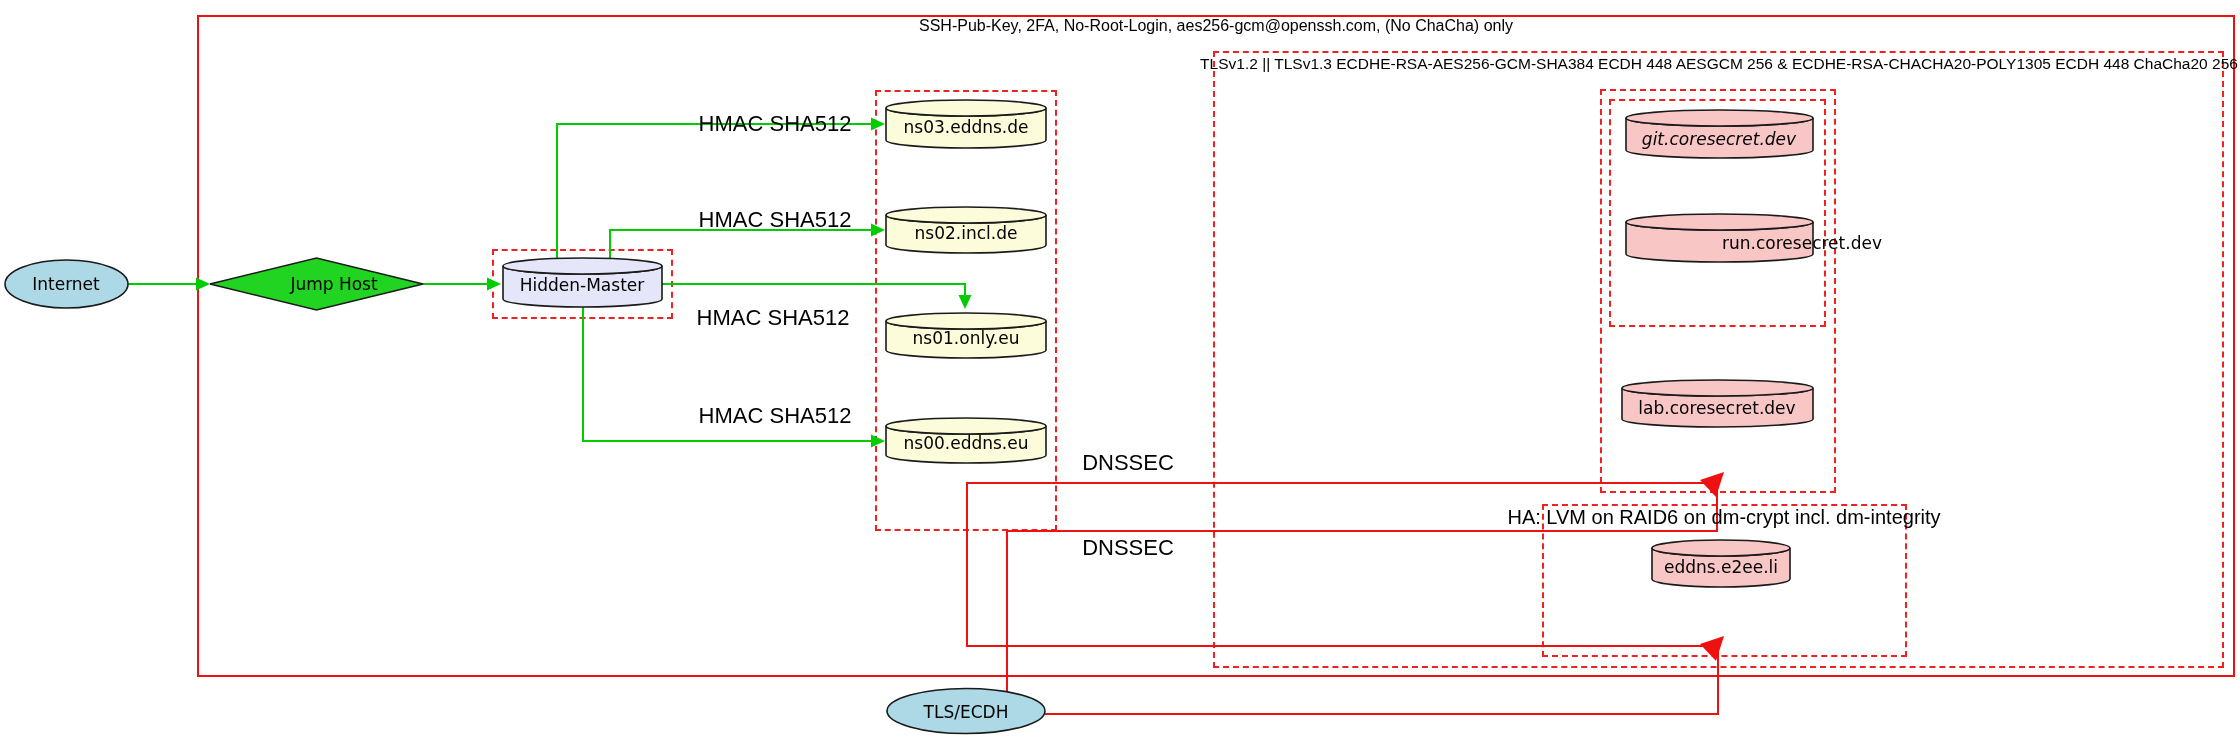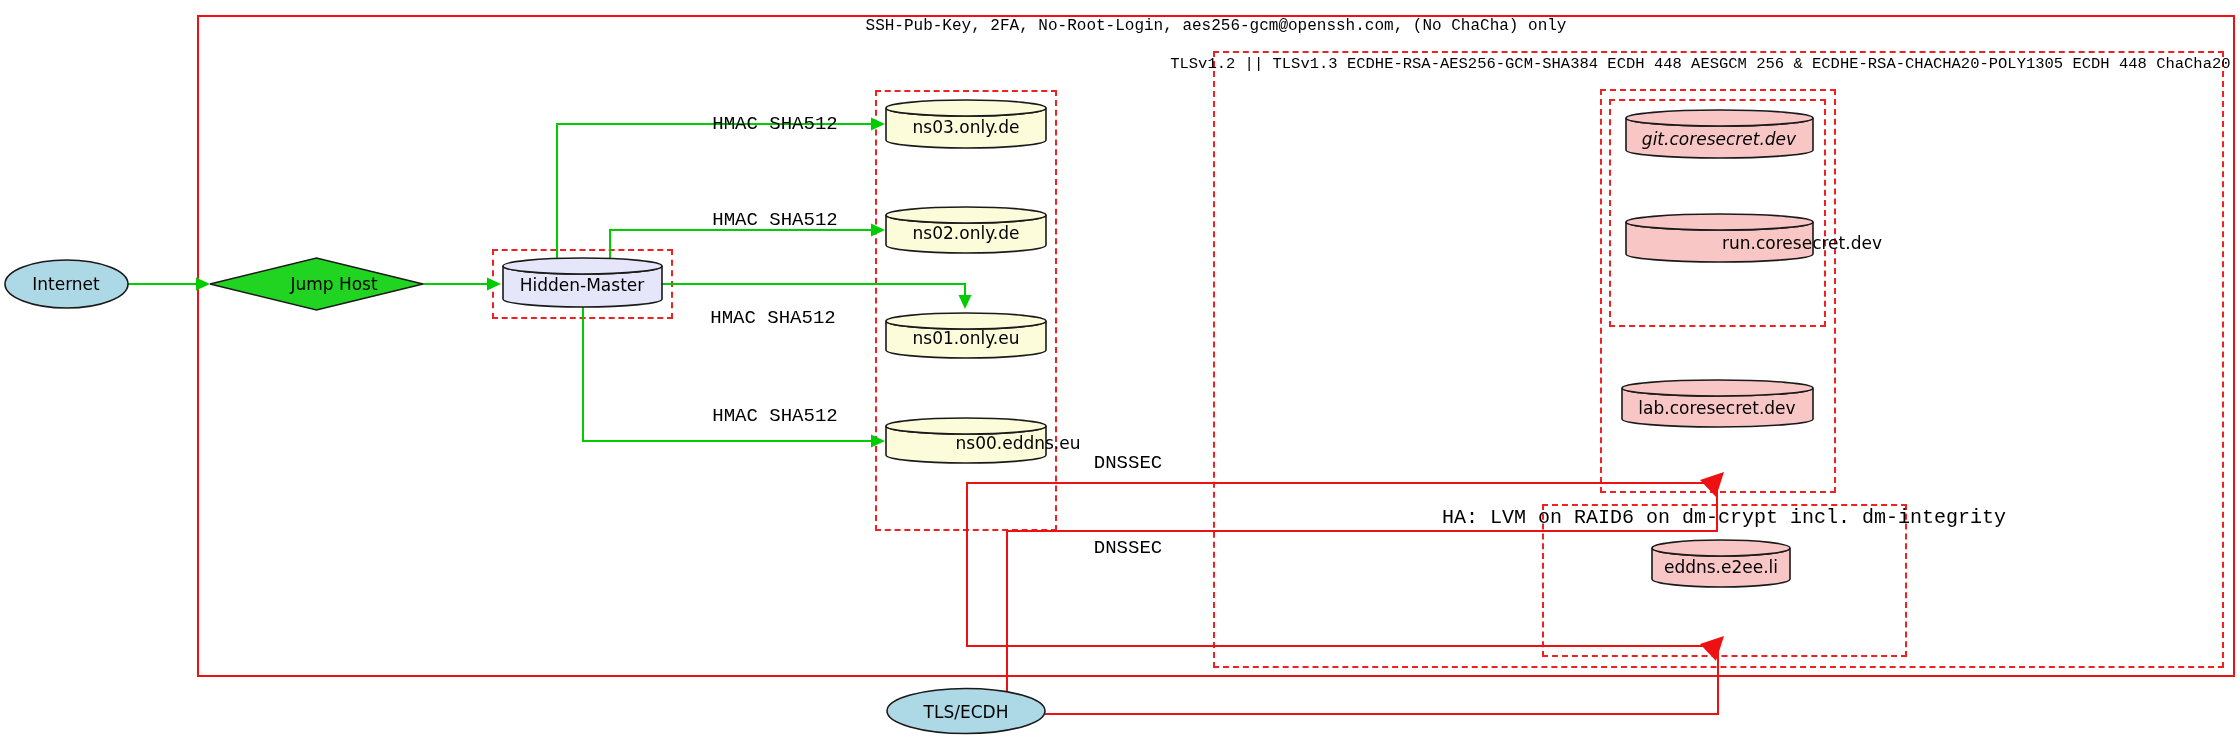--- a/index.html
+++ b/index.html
@@ -9,22 +9,22 @@
   }
   html,body{margin:0;padding:0;background:#ffffff;}
   #canvas{position:relative;width:2240px;height:744px;background:#fff;overflow:hidden;
           font-family:"DejaVu Sans","Liberation Sans",sans-serif;}
   .box{position:absolute;box-sizing:border-box;}
   .solid-red{border:2px solid var(--edge-red);}
   .dashed-red{border:2px dashed var(--cluster-red);}
   svg.layer{position:absolute;left:0;top:0;width:2240px;height:744px;}
   .lbl{position:absolute;transform:translate(-50%,-50%);white-space:nowrap;color:#000;}
   .node-lbl{font-size:17px;}
-  .serif{font-family:Liberation Mono, monospace;}
-  .edge-lbl{font-size:19px;}
+  .serif{font-family:Liberation Sans, sans-serif;}
+  .edge-lbl{font-size:22px;}
   .cluster-lbl{font-size:16px;}
   .cluster-lbl.small{font-size:20px;}
   .tls-lbl{font-size:15.5px;}
   .gedge{stroke:var(--edge-green);stroke-width:2;fill:none;}
   .garrow{fill:var(--edge-green);stroke:none;}
   .redge{stroke:var(--edge-red);stroke-width:2;fill:none;}
   .rarrow{fill:var(--edge-red);stroke:none;}
   .shape{stroke:var(--ink);stroke-width:1.6;}
   .f-blue{fill:var(--node-blue);}
   .f-green{fill:var(--node-green);}
@@ -129,24 +129,24 @@
     <ellipse class="shape f-blue" cx="966" cy="711" rx="79" ry="22.5"></ellipse>
   </svg>
 
   <div class="lbl serif cluster-lbl" style="left:1216px;top:26px;">SSH-Pub-Key, 2FA, No-Root-Login, aes256-gcm@openssh.com, (No ChaCha) only</div>
   <div class="lbl serif tls-lbl" style="left:1719px;top:64px;">TLSv1.2 || TLSv1.3 ECDHE-RSA-AES256-GCM-SHA384 ECDH 448 AESGCM 256 &amp; ECDHE-RSA-CHACHA20-POLY1305 ECDH 448 ChaCha20 256</div>
   <div class="lbl serif cluster-lbl small" style="left:1724px;top:517px;">HA: LVM on RAID6 on dm-crypt incl. dm-integrity</div>
 
   <div class="lbl node-lbl" style="left:66px;top:284px;">Internet</div>
   <div class="lbl node-lbl" style="left:316px;top:284px;margin-left:18px;">Jump Host</div>
   <div class="lbl node-lbl" style="left:582px;top:285px;">Hidden-Master</div>
-  <div class="lbl node-lbl" style="left:966px;top:127px;">ns03.only.de</div>
-  <div class="lbl node-lbl" style="left:966px;top:233px;">ns02.only.de</div>
+  <div class="lbl node-lbl" style="left:966px;top:127px;">ns03.eddns.de</div>
+  <div class="lbl node-lbl" style="left:966px;top:233px;">ns02.incl.de</div>
   <div class="lbl node-lbl" style="left:966px;top:338px;">ns01.only.eu</div>
-  <div class="lbl node-lbl" style="left:1018px;top:443px;">ns00.eddns.eu</div>
+  <div class="lbl node-lbl" style="left:966px;top:443px;">ns00.eddns.eu</div>
   <div class="lbl node-lbl" style="left:1719px;top:139px;font-style:italic;">git.coresecret.dev</div>
   <div class="lbl node-lbl" style="left:1802px;top:243px;">run.coresecret.dev</div>
   <div class="lbl node-lbl" style="left:1717px;top:408px;">lab.coresecret.dev</div>
   <div class="lbl node-lbl" style="left:1721px;top:567px;">eddns.e2ee.li</div>
   <div class="lbl node-lbl" style="left:966px;top:712px;">TLS/ECDH</div>
 
   <div class="lbl serif edge-lbl" style="left:775px;top:124px;">HMAC SHA512</div>
   <div class="lbl serif edge-lbl" style="left:775px;top:220px;">HMAC SHA512</div>
   <div class="lbl serif edge-lbl" style="left:773px;top:318px;">HMAC SHA512</div>
   <div class="lbl serif edge-lbl" style="left:775px;top:416px;">HMAC SHA512</div>

